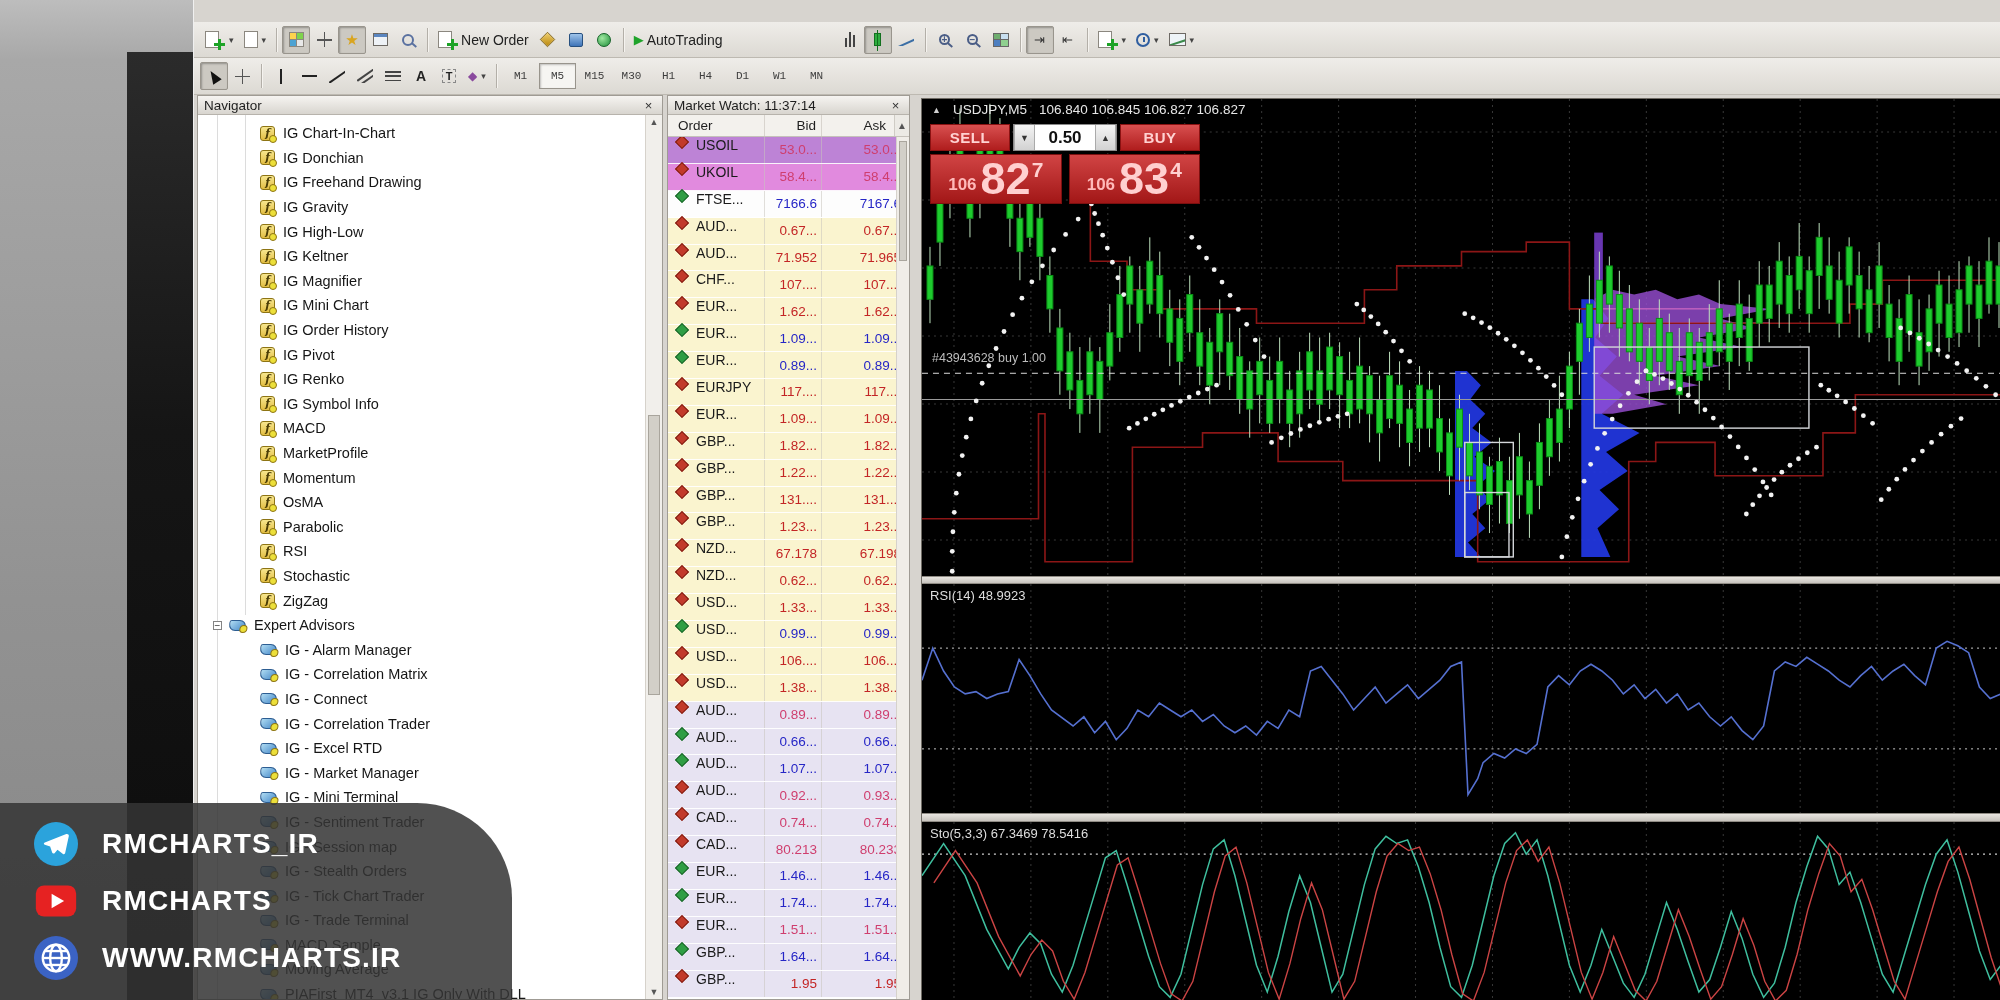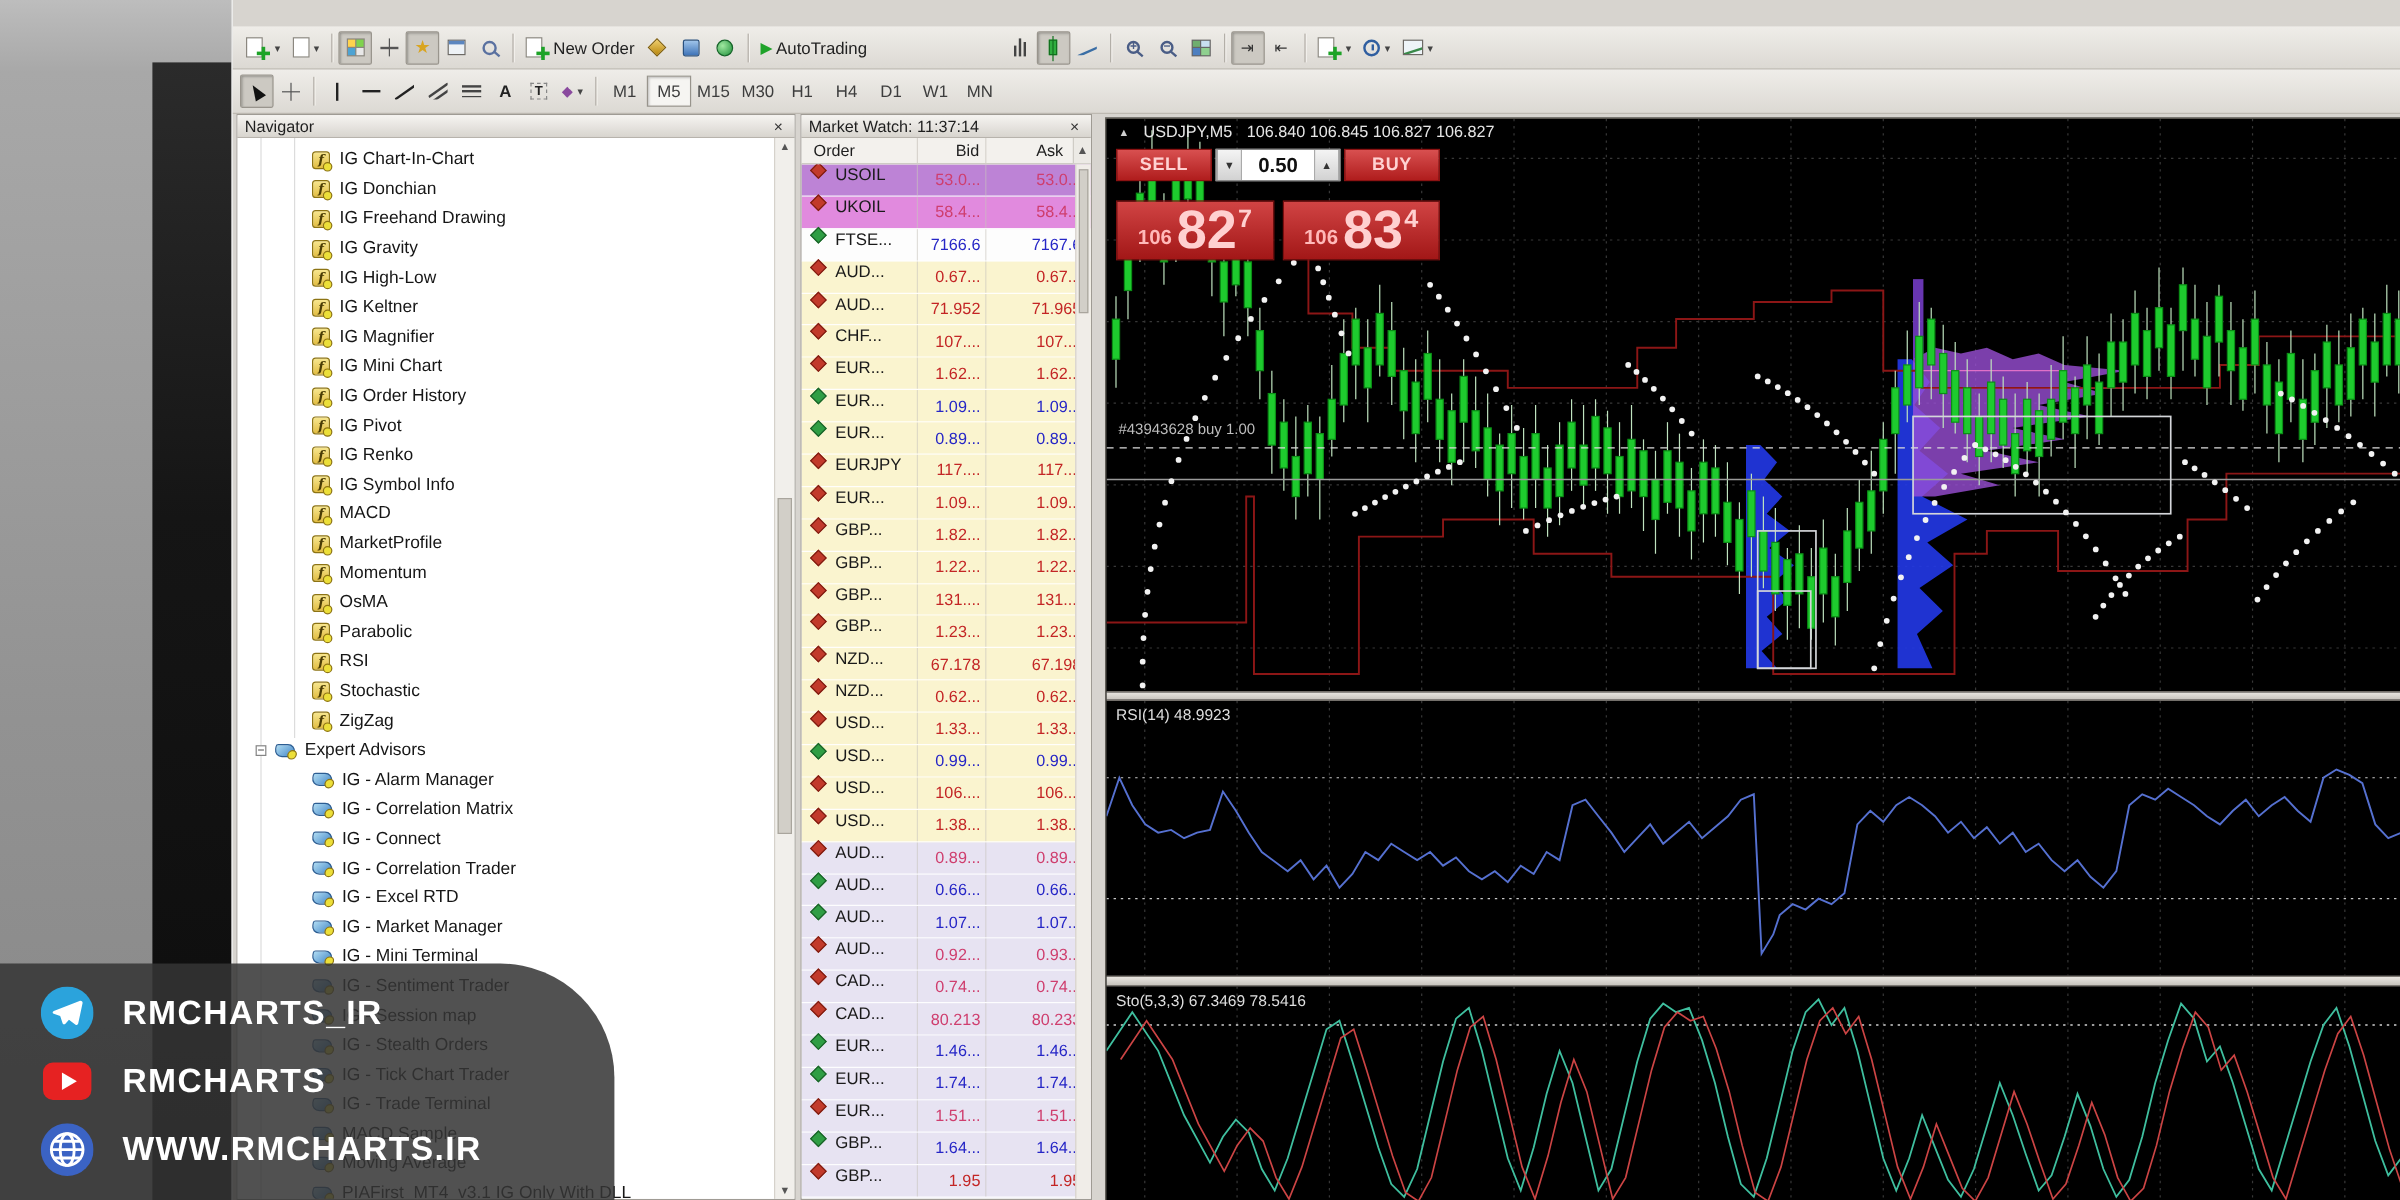--- a/index.html
+++ b/index.html
@@ -81,21 +81,21 @@
   .ic-diag::before { content:""; position:absolute; left:-2px; top:6px; width:24px; height:1.5px; background:#222; transform:rotate(-35deg); }
   .ic-chan { width:16px; height:14px; position:relative; overflow:hidden; }
   .ic-chan::before,.ic-chan::after { content:""; position:absolute; left:-2px; width:24px; height:1.5px; background:#444; transform:rotate(-35deg); }
   .ic-chan::before { top:4px; } .ic-chan::after { top:10px; }
   .ic-fib { width:16px; height:14px; display:flex; flex-direction:column; justify-content:space-between; padding:2px 0; }
   .ic-fib i { height:1.5px; background:#444; }
   .ic-A { font-size:14px; font-weight:bold; color:#222; }
   .ic-T { font-size:11px; font-weight:bold; color:#222; border:1px dashed #888; padding:0 3px; }
   .ic-shapes { color:#8a4a9e; font-size:12px; }
   .tf { width:37px; height:26px; display:flex; align-items:center; justify-content:center;
-        font-size:14px; color:#3d3d3d; border:1px solid transparent; }
+        font-size:11px; color:#3d3d3d; border:1px solid transparent;font-family:Liberation Mono, monospace; }
   .tf.active { background:#f6f5f2; border-color:#98948c; box-shadow:inset 1px 1px 2px rgba(0,0,0,.22); }
 
   
   .panel { position:absolute; top:95px; bottom:0; background:#fff; border:1px solid #9f9b94; }
   .nav-panel { left:3px; width:466px; }
   .mw-panel { left:473px; width:243px; }
   .panel-title { height:19px; background:linear-gradient(#f6f4f1,#d8d5cf); border-bottom:1px solid #b7b3ac;
                  display:flex; align-items:center; padding:0 6px; font-size:13.5px; color:#1e1e1e; }
   .panel-close { margin-left:auto; width:15px; text-align:center; font-size:13px; color:#333; }
 
@@ -159,21 +159,21 @@
 
   .tw { position:absolute; left:8px; top:25px; width:270px; z-index:7; }
   .tw-row1 { display:flex; height:27px; }
   .sell-btn,.buy-btn { width:80px; display:flex; align-items:center; justify-content:center;
         font-size:15px; font-weight:bold; color:#ffd2d2; letter-spacing:.5px;
         background:linear-gradient(#d85050,#b01d1d); border:1px solid #8b1212; }
   .spin { flex:1; display:flex; margin:0 3px; border:1px solid #8a8a8a; background:#fff; }
   .spin-btn { width:21px; display:flex; align-items:center; justify-content:center; font-size:9px; color:#333;
         background:linear-gradient(#f4f4f4,#d2d2d2); border-left:1px solid #aaa; border-right:1px solid #aaa; }
   .spin-val { flex:1; display:flex; align-items:center; justify-content:center; font-size:17px; font-weight:bold; color:#101010; }
-  .tw-row2 { display:flex; gap:7px; margin-top:16px; }
+  .tw-row2 { display:flex; gap:7px; margin-top:3px; }
   .price-box { flex:1; height:50px; display:flex; align-items:flex-end; justify-content:center; padding-bottom:5px;
         background:linear-gradient(#d14444,#a21717); border:1px solid #7c0f0f; }
   .pp { font-size:17px; font-weight:bold; color:#ffb9b9; margin-right:4px; line-height:26px; }
   .pb { font-size:45px; font-weight:bold; color:#ffd0d0; line-height:38px; }
   .ps { font-size:21px; font-weight:bold; color:#ffd0d0; position:relative; top:-16px; margin-left:1px; }
 
   
   .brand { position:absolute; left:0; top:803px; width:512px; height:197px; z-index:50;
            background:rgba(52,52,52,.86); border-top-right-radius:95px;
            display:flex; flex-direction:column; justify-content:center; gap:13px; padding:8px 30px 10px 34px; }

